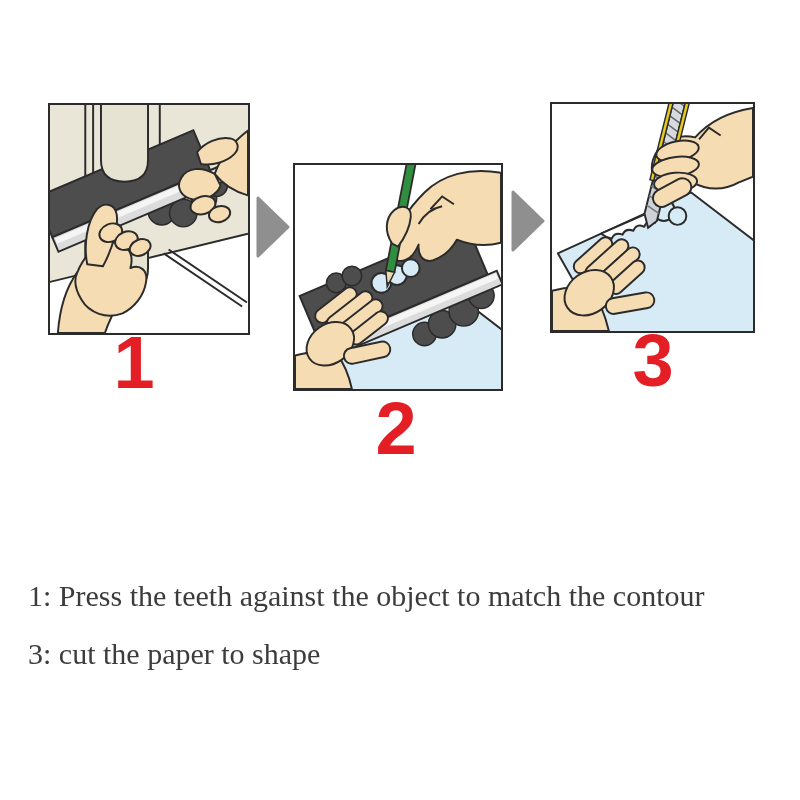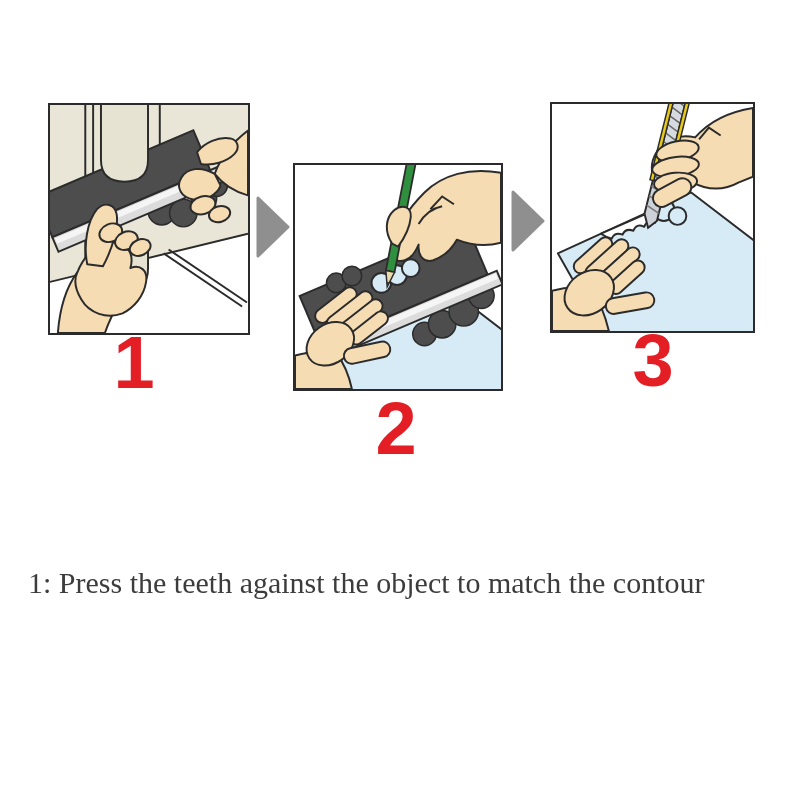--- a/index.html
+++ b/index.html
@@ -13,21 +13,21 @@
   .arrow{position:absolute;}
   #arrow1{left:256px;top:196px;}
   #arrow2{left:511px;top:190px;}
   .step-num{position:absolute;width:66px;text-align:center;color:#e31e25;
             font-weight:700;font-size:74px;line-height:70px;letter-spacing:-2px;}
   #num1{left:100px;top:328px;}
   #num2{left:362px;top:394px;}
   #num3{left:619px;top:326px;}
   .instructions{position:absolute;left:28px;top:560px;color:#3c3c3c;
                 font-family:"Liberation Serif",serif;font-size:30px;line-height:45px;}
-  .instructions div{white-space:nowrap;}
+  .instructions div{white-space:nowrap;margin-top:13px;}
 </style>
 </head>
 <body>
 
 <div class="canvas">
 
   <div class="panel" id="panel1">
     <svg viewBox="0 0 202 232" preserveAspectRatio="none">
       <rect x="0" y="0" width="202" height="232" fill="#e9e6d8"></rect>
       <g>
@@ -208,15 +208,16 @@
   <svg class="arrow" id="arrow2" width="34" height="62" viewBox="0 0 34 62">
     <polygon points="2,2 32,31 2,60" fill="#8f8f8f" stroke="#8f8f8f" stroke-width="3" stroke-linejoin="round"></polygon>
   </svg>
 
   <div class="step-num" id="num1">1</div>
   <div class="step-num" id="num2">2</div>
   <div class="step-num" id="num3">3</div>
 
   <div class="instructions">
     <div>1: Press the teeth against the object to match the contour</div>
+    <div>3: cut the paper to shape</div>
   </div>
 
 </div>
 
 </body></html>

